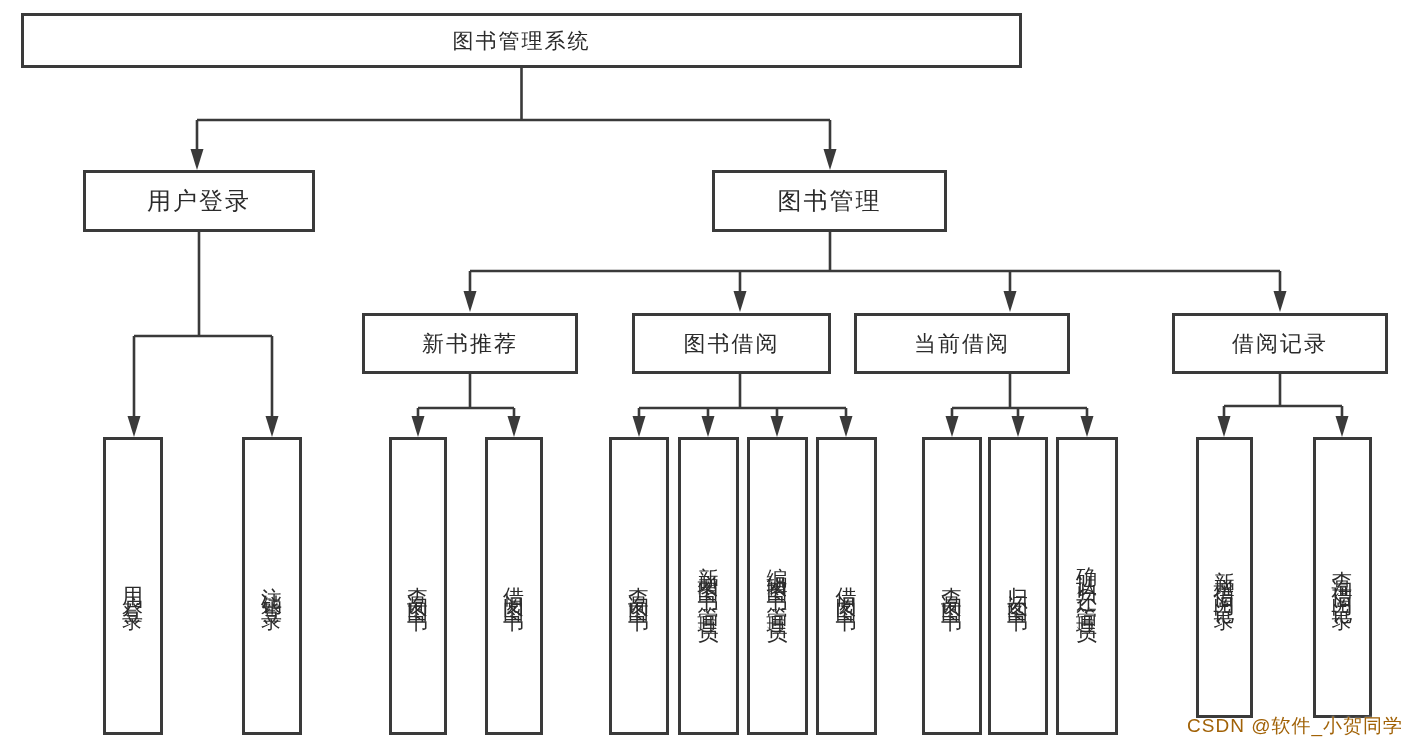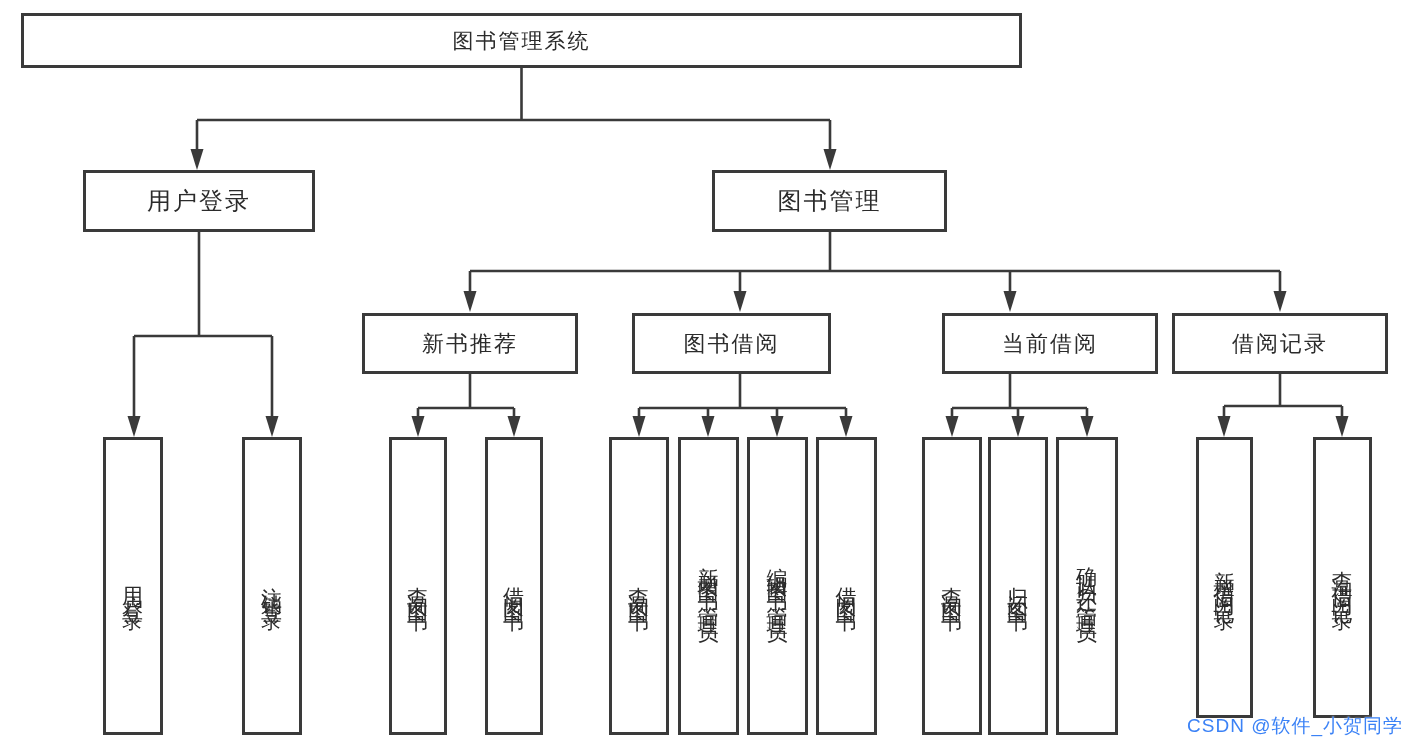--- a/index.html
+++ b/index.html
@@ -18,21 +18,21 @@
   .root-node{font-size:21px;font-family:Liberation Mono, monospace;}
   .lvl2-node{font-size:24px;}
   .lvl3-node{font-size:22px;}
   .leaf{border-width:3px;}
   .leaf .vtext{
     writing-mode:vertical-rl;text-orientation:mixed;
     font-size:21px;letter-spacing:8px;line-height:1.1;
   }
   #watermark{
     position:absolute;top:713px;right:2px;z-index:5;
-    font-size:19px;letter-spacing:1px;color:#3b82f6;
+    font-size:19px;letter-spacing:1px;color:#a16207;
     text-shadow:0 0 2px #ffffff;
   }
 </style>
 </head>
 <body>
 
 <div id="canvas">
 
   <svg id="wires" viewBox="0 0 1405 747" xmlns="http://www.w3.org/2000/svg">
     <path fill="none" stroke="#3a3a3a" stroke-width="2.6" d="
@@ -76,21 +76,21 @@
   <div class="node h-node lvl3-node" style="left:362px;top:313px;width:216px;height:61px">
     <span>新书推荐</span>
   </div>
 
   <div class="node h-node lvl2-node" style="left:712px;top:170px;width:235px;height:62px">
     <span>图书管理</span>
   </div>
   <div class="node h-node lvl3-node" style="left:632px;top:313px;width:199px;height:61px">
     <span>图书借阅</span>
   </div>
-  <div class="node h-node lvl3-node" style="left:942px;top:313px;width:216px;height:61px">
+  <div class="node h-node lvl3-node" style="left:854px;top:313px;width:216px;height:61px">
     <span>当前借阅</span>
   </div>
   <div class="node h-node lvl3-node" style="left:1172px;top:313px;width:216px;height:61px">
     <span>借阅记录</span>
   </div>
 
   <div class="node leaf" style="left:103px;top:437px;width:60px;height:298px">
     <span class="vtext">用户登录</span>
   </div>
   <div class="node leaf" style="left:242px;top:437px;width:60px;height:298px">

